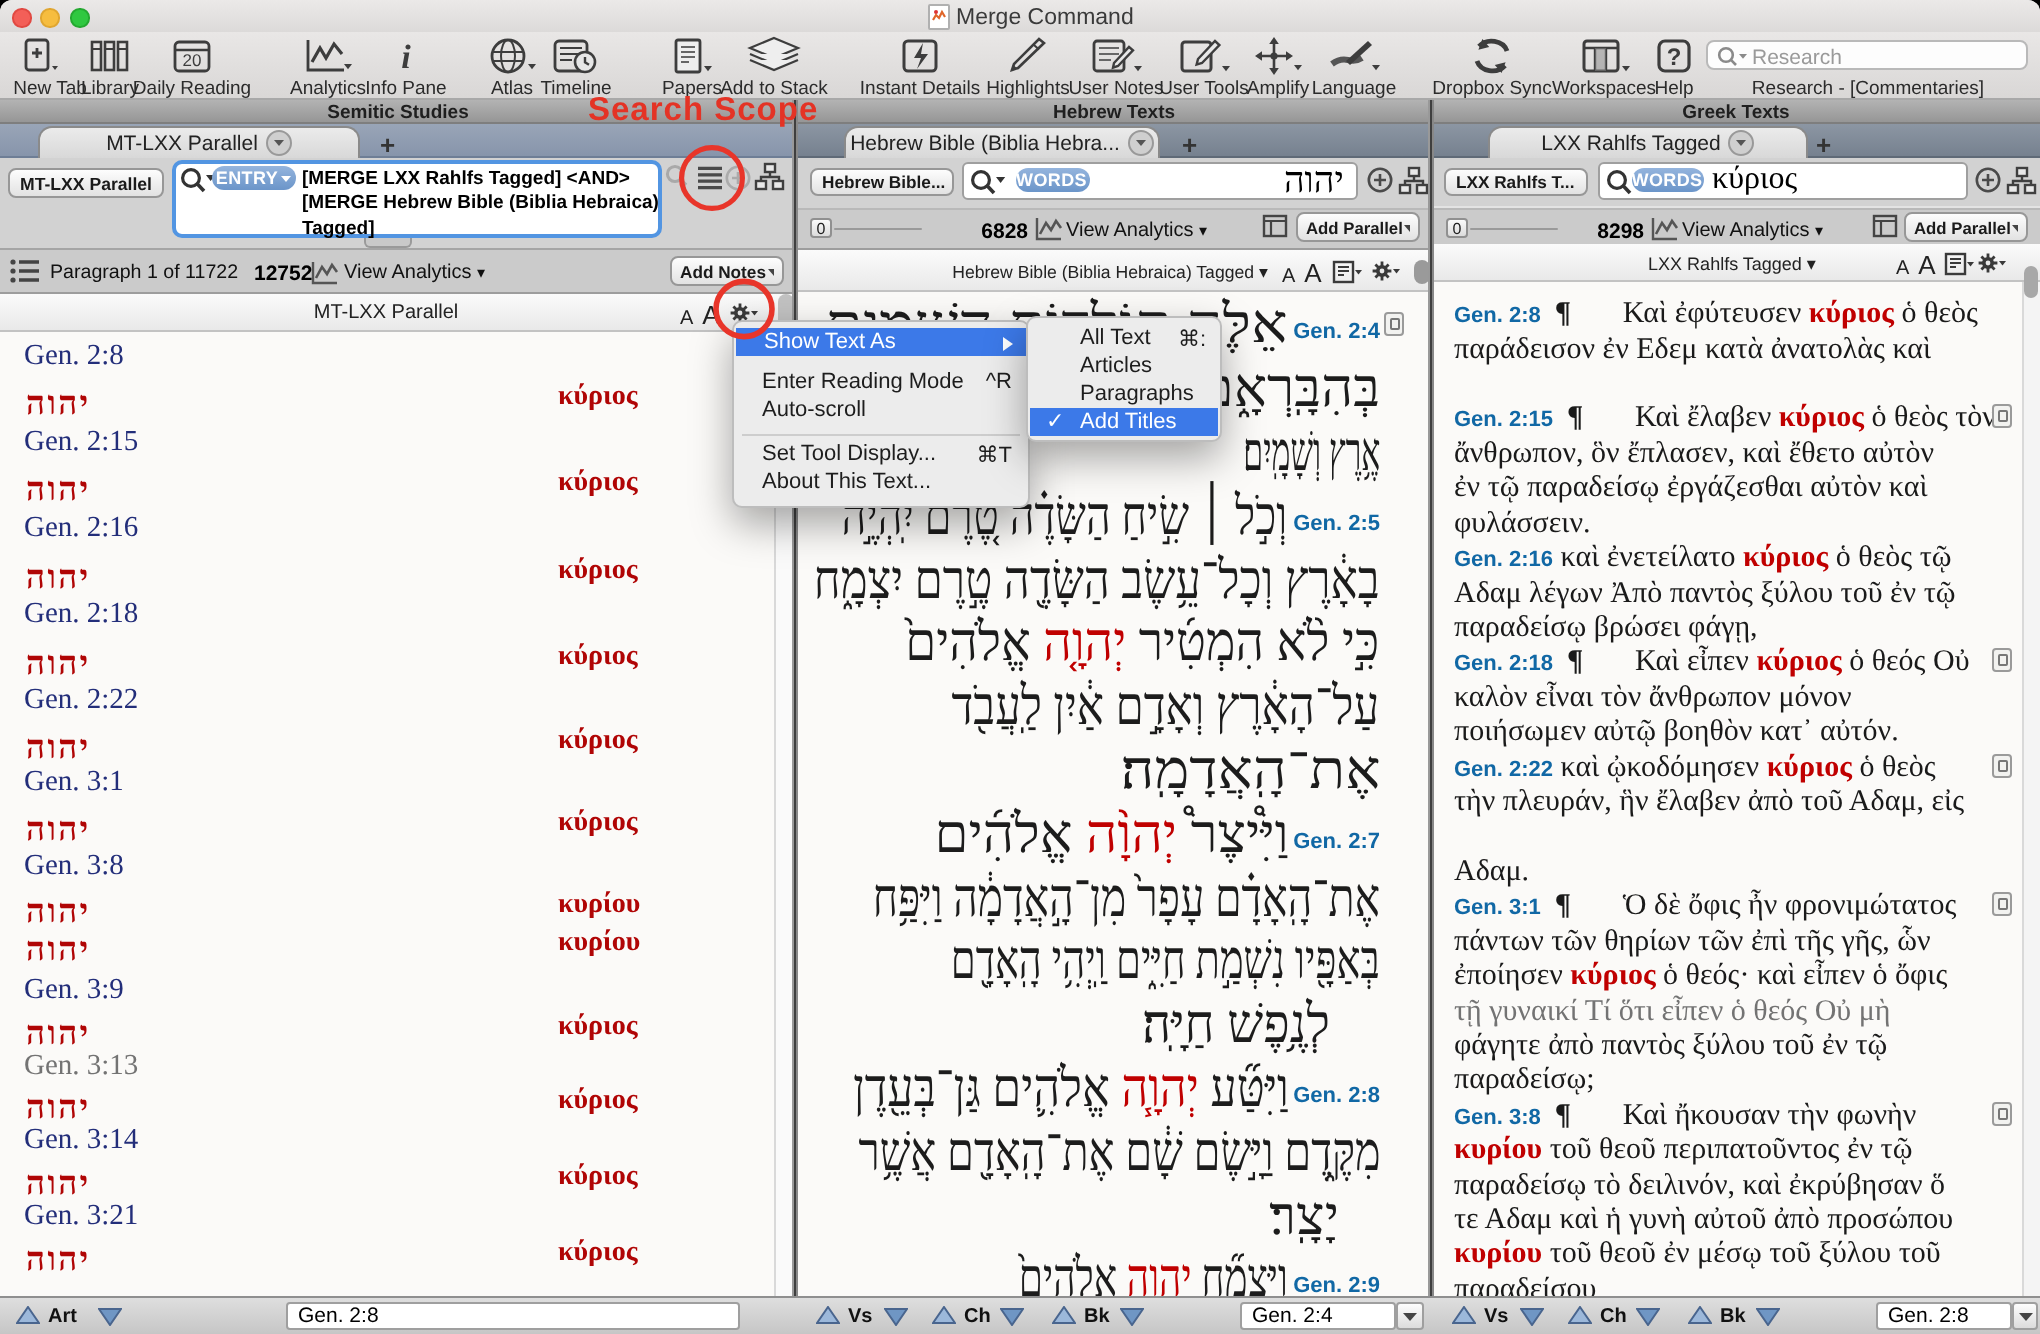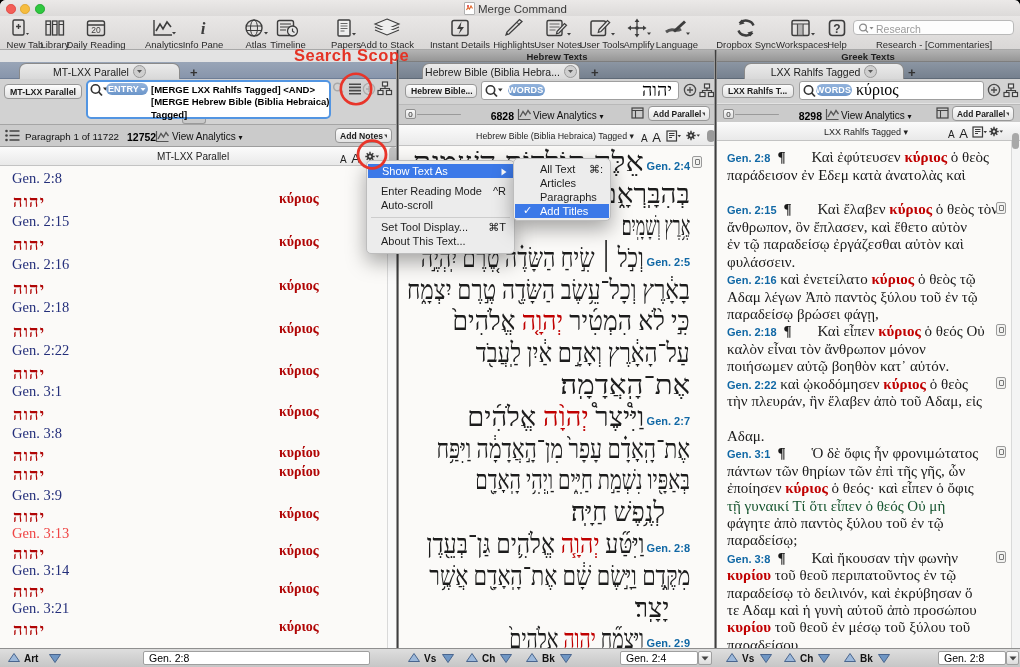--- a/index.html
+++ b/index.html
@@ -196,20 +196,23 @@
 
 <div class="abs" style="left:853px;top:20px;width:161px;height:15px;background:#fdfdfd;border:1px solid #b9b9b9;border-radius:4px;box-sizing:border-box;">
  <svg width="20" height="13" viewBox="0 0 20 13" style="position:absolute;left:3px;top:1px;">
         <circle cx="6" cy="5.5" r="3.4" stroke="#8a8a8a" stroke-width="1.3" fill="none"></circle>
         <path d="M8.6 8.1 L11 10.5" stroke="#8a8a8a" stroke-width="1.3"></path>
         <path d="M12.5 5 l4 0 l-2 2.4 z" fill="#8a8a8a"></path>
       </svg>
  <div class="abs" style="left:22px;top:1.5px;font-size:10.5px;color:#9a9a9a;">Research</div>
 </div>
 <div class="lbl" style="left:934px;top:38.5px;">Research - [Commentaries]</div>
+<div class="abs" style="left:0px;top:50px;width:398px;height:12px;background:linear-gradient(#b3b3b3,#969696);border-bottom:1px solid #7e7e7e;box-sizing:border-box;">
+      <div style="text-align:center;font-size:9.5px;color:#1f1f1f;margin-top:0.5px;font-weight:bold;">Semitic Studies</div>
+    </div>
 <div class="abs" style="left:398px;top:50px;width:318px;height:12px;background:linear-gradient(#b3b3b3,#969696);border-bottom:1px solid #7e7e7e;box-sizing:border-box;">
       <div style="text-align:center;font-size:9.5px;color:#1f1f1f;margin-top:0.5px;font-weight:bold;">Hebrew Texts</div>
     </div>
 <div class="abs" style="left:716px;top:50px;width:304px;height:12px;background:linear-gradient(#b3b3b3,#969696);border-bottom:1px solid #7e7e7e;box-sizing:border-box;">
       <div style="text-align:center;font-size:9.5px;color:#1f1f1f;margin-top:0.5px;font-weight:bold;">Greek Texts</div>
     </div>
 <div class="abs" style="left:0px;top:62px;width:398px;height:17px;background:linear-gradient(#99a5b7,#8795ab);border-bottom:1px solid #6e7e96;box-sizing:border-box;"></div>
 <div class="abs" style="left:19px;top:63px;width:161px;height:16px;background:linear-gradient(#ebebeb,#d8d8d8);border:1px solid #8a8a8a;border-bottom:none;border-radius:7px 7px 0 0;box-sizing:border-box;display:flex;align-items:center;justify-content:center;">
       <span style="font-size:10.5px;color:#222;">MT-LXX Parallel</span>
       <span style="display:inline-flex;align-items:center;justify-content:center;width:11px;height:11px;border-radius:50%;background:#cfcfcf;border:1px solid #999;margin-left:4px;">
@@ -450,21 +453,21 @@
 <div class="abs" style="left:13px;top:238.6px;font-family:'Liberation Serif',serif;font-size:16.5px;font-weight:bold;color:#b00505;direction:rtl;letter-spacing:1.2px;">יהוה</div>
 <div class="abs" style="left:279px;top:237.6px;font-family:'Liberation Serif',serif;font-size:14px;font-weight:bold;color:#b00505;">κύριος</div>
 <div class="abs" style="left:12px;top:259.1px;font-family:'Liberation Serif',serif;font-size:14.5px;color:#232e7a;">Gen. 3:8</div>
 <div class="abs" style="left:13px;top:279.5px;font-family:'Liberation Serif',serif;font-size:16.5px;font-weight:bold;color:#b00505;direction:rtl;letter-spacing:1.2px;">יהוה</div>
 <div class="abs" style="left:279px;top:278.5px;font-family:'Liberation Serif',serif;font-size:14px;font-weight:bold;color:#b00505;">κυρίου</div>
 <div class="abs" style="left:13px;top:298.8px;font-family:'Liberation Serif',serif;font-size:16.5px;font-weight:bold;color:#b00505;direction:rtl;letter-spacing:1.2px;">יהוה</div>
 <div class="abs" style="left:279px;top:297.8px;font-family:'Liberation Serif',serif;font-size:14px;font-weight:bold;color:#b00505;">κυρίου</div>
 <div class="abs" style="left:12px;top:320.6px;font-family:'Liberation Serif',serif;font-size:14.5px;color:#232e7a;">Gen. 3:9</div>
 <div class="abs" style="left:13px;top:340.6px;font-family:'Liberation Serif',serif;font-size:16.5px;font-weight:bold;color:#b00505;direction:rtl;letter-spacing:1.2px;">יהוה</div>
 <div class="abs" style="left:279px;top:339.6px;font-family:'Liberation Serif',serif;font-size:14px;font-weight:bold;color:#b00505;">κύριος</div>
-<div class="abs" style="left:12px;top:358.5px;font-family:'Liberation Serif',serif;font-size:14.5px;color:#ef4444;">Gen. 3:13</div>
+<div class="abs" style="left:12px;top:358.5px;font-family:'Liberation Serif',serif;font-size:14.5px;color:#737373;">Gen. 3:13</div>
 <div class="abs" style="left:13px;top:378.4px;font-family:'Liberation Serif',serif;font-size:16.5px;font-weight:bold;color:#b00505;direction:rtl;letter-spacing:1.2px;">יהוה</div>
 <div class="abs" style="left:279px;top:377.4px;font-family:'Liberation Serif',serif;font-size:14px;font-weight:bold;color:#b00505;">κύριος</div>
 <div class="abs" style="left:12px;top:396.3px;font-family:'Liberation Serif',serif;font-size:14.5px;color:#232e7a;">Gen. 3:14</div>
 <div class="abs" style="left:13px;top:416.2px;font-family:'Liberation Serif',serif;font-size:16.5px;font-weight:bold;color:#b00505;direction:rtl;letter-spacing:1.2px;">יהוה</div>
 <div class="abs" style="left:279px;top:415.2px;font-family:'Liberation Serif',serif;font-size:14px;font-weight:bold;color:#b00505;">κύριος</div>
 <div class="abs" style="left:12px;top:434.2px;font-family:'Liberation Serif',serif;font-size:14.5px;color:#232e7a;">Gen. 3:21</div>
 <div class="abs" style="left:13px;top:454.1px;font-family:'Liberation Serif',serif;font-size:16.5px;font-weight:bold;color:#b00505;direction:rtl;letter-spacing:1.2px;">יהוה</div>
 <div class="abs" style="left:279px;top:453.1px;font-family:'Liberation Serif',serif;font-size:14px;font-weight:bold;color:#b00505;">κύριος</div>
 </div>
 <div class="abs" style="left:387px;top:166px;width:11px;height:482px;background:#fafafa;border-left:1px solid #d9d9d9;box-sizing:border-box;"></div>
@@ -511,21 +514,21 @@
 <div class="abs" style="left:10px;top:199.7px;font-family:'Liberation Serif',serif;font-size:15px;color:#1a1a1a;white-space:nowrap;">καλὸν εἶναι τὸν ἄνθρωπον μόνον</div>
 <div class="abs" style="left:10px;top:217.1px;font-family:'Liberation Serif',serif;font-size:15px;color:#1a1a1a;white-space:nowrap;">ποιήσωμεν αὐτῷ βοηθὸν κατ᾽ αὐτόν.</div>
 <div class="abs" style="left:10px;top:234.6px;font-family:'Liberation Serif',serif;font-size:15px;color:#1a1a1a;white-space:nowrap;text-align:right;"><b style="font-family:'Liberation Sans',sans-serif;font-size:11px;color:#1168a5;">Gen. 2:22</b> καὶ ᾠκοδόμησεν <b style="color:#c00000;">κύριος</b> ὁ θεὸς</div>
 <div class="notei" style="left:279px;top:235.6px;"></div>
 <div class="abs" style="left:10px;top:252.0px;font-family:'Liberation Serif',serif;font-size:15px;color:#1a1a1a;white-space:nowrap;">τὴν πλευράν, ἣν ἔλαβεν ἀπὸ τοῦ Αδαμ, εἰς</div>
 <div class="abs" style="left:10px;top:286.8px;font-family:'Liberation Serif',serif;font-size:15px;color:#1a1a1a;white-space:nowrap;">Αδαμ.</div>
 <div class="abs" style="left:10px;top:304.2px;font-family:'Liberation Serif',serif;font-size:15px;color:#1a1a1a;white-space:nowrap;"><b style="font-family:'Liberation Sans',sans-serif;font-size:11px;color:#1168a5;">Gen. 3:1</b><b style="font-family:'Liberation Serif',serif;display:inline-block;margin-left:7px;width:34px;">¶</b>Ὁ δὲ ὄφις ἦν φρονιμώτατος</div>
 <div class="notei" style="left:279px;top:305.2px;"></div>
 <div class="abs" style="left:10px;top:321.7px;font-family:'Liberation Serif',serif;font-size:15px;color:#1a1a1a;white-space:nowrap;">πάντων τῶν θηρίων τῶν ἐπὶ τῆς γῆς, ὧν</div>
 <div class="abs" style="left:10px;top:339.1px;font-family:'Liberation Serif',serif;font-size:15px;color:#1a1a1a;white-space:nowrap;">ἐποίησεν <b style="color:#c00000;">κύριος</b> ὁ θεός· καὶ εἶπεν ὁ ὄφις</div>
-<div class="abs" style="left:10px;top:356.5px;font-family:'Liberation Serif',serif;font-size:15px;color:#14532d;white-space:nowrap;">τῇ γυναικί Τί ὅτι εἶπεν ὁ θεός Οὐ μὴ</div>
+<div class="abs" style="left:10px;top:356.5px;font-family:'Liberation Serif',serif;font-size:15px;color:#737373;white-space:nowrap;">τῇ γυναικί Τί ὅτι εἶπεν ὁ θεός Οὐ μὴ</div>
 <div class="abs" style="left:10px;top:373.9px;font-family:'Liberation Serif',serif;font-size:15px;color:#1a1a1a;white-space:nowrap;">φάγητε ἀπὸ παντὸς ξύλου τοῦ ἐν τῷ</div>
 <div class="abs" style="left:10px;top:391.3px;font-family:'Liberation Serif',serif;font-size:15px;color:#1a1a1a;white-space:nowrap;">παραδείσῳ;</div>
 <div class="abs" style="left:10px;top:408.8px;font-family:'Liberation Serif',serif;font-size:15px;color:#1a1a1a;white-space:nowrap;"><b style="font-family:'Liberation Sans',sans-serif;font-size:11px;color:#1168a5;">Gen. 3:8</b><b style="font-family:'Liberation Serif',serif;display:inline-block;margin-left:7px;width:34px;">¶</b>Καὶ ἤκουσαν τὴν φωνὴν</div>
 <div class="notei" style="left:279px;top:409.8px;"></div>
 <div class="abs" style="left:10px;top:426.2px;font-family:'Liberation Serif',serif;font-size:15px;color:#1a1a1a;white-space:nowrap;"><b style="color:#c00000;">κυρίου</b> τοῦ θεοῦ περιπατοῦντος ἐν τῷ</div>
 <div class="abs" style="left:10px;top:443.6px;font-family:'Liberation Serif',serif;font-size:15px;color:#1a1a1a;white-space:nowrap;">παραδείσῳ τὸ δειλινόν, καὶ ἐκρύβησαν ὅ</div>
 <div class="abs" style="left:10px;top:461.0px;font-family:'Liberation Serif',serif;font-size:15px;color:#1a1a1a;white-space:nowrap;">τε Αδαμ καὶ ἡ γυνὴ αὐτοῦ ἀπὸ προσώπου</div>
 <div class="abs" style="left:10px;top:478.4px;font-family:'Liberation Serif',serif;font-size:15px;color:#1a1a1a;white-space:nowrap;"><b style="color:#c00000;">κυρίου</b> τοῦ θεοῦ ἐν μέσῳ τοῦ ξύλου τοῦ</div>
 <div class="abs" style="left:10px;top:495.9px;font-family:'Liberation Serif',serif;font-size:15px;color:#1a1a1a;white-space:nowrap;">παραδείσου</div>
 </div>

